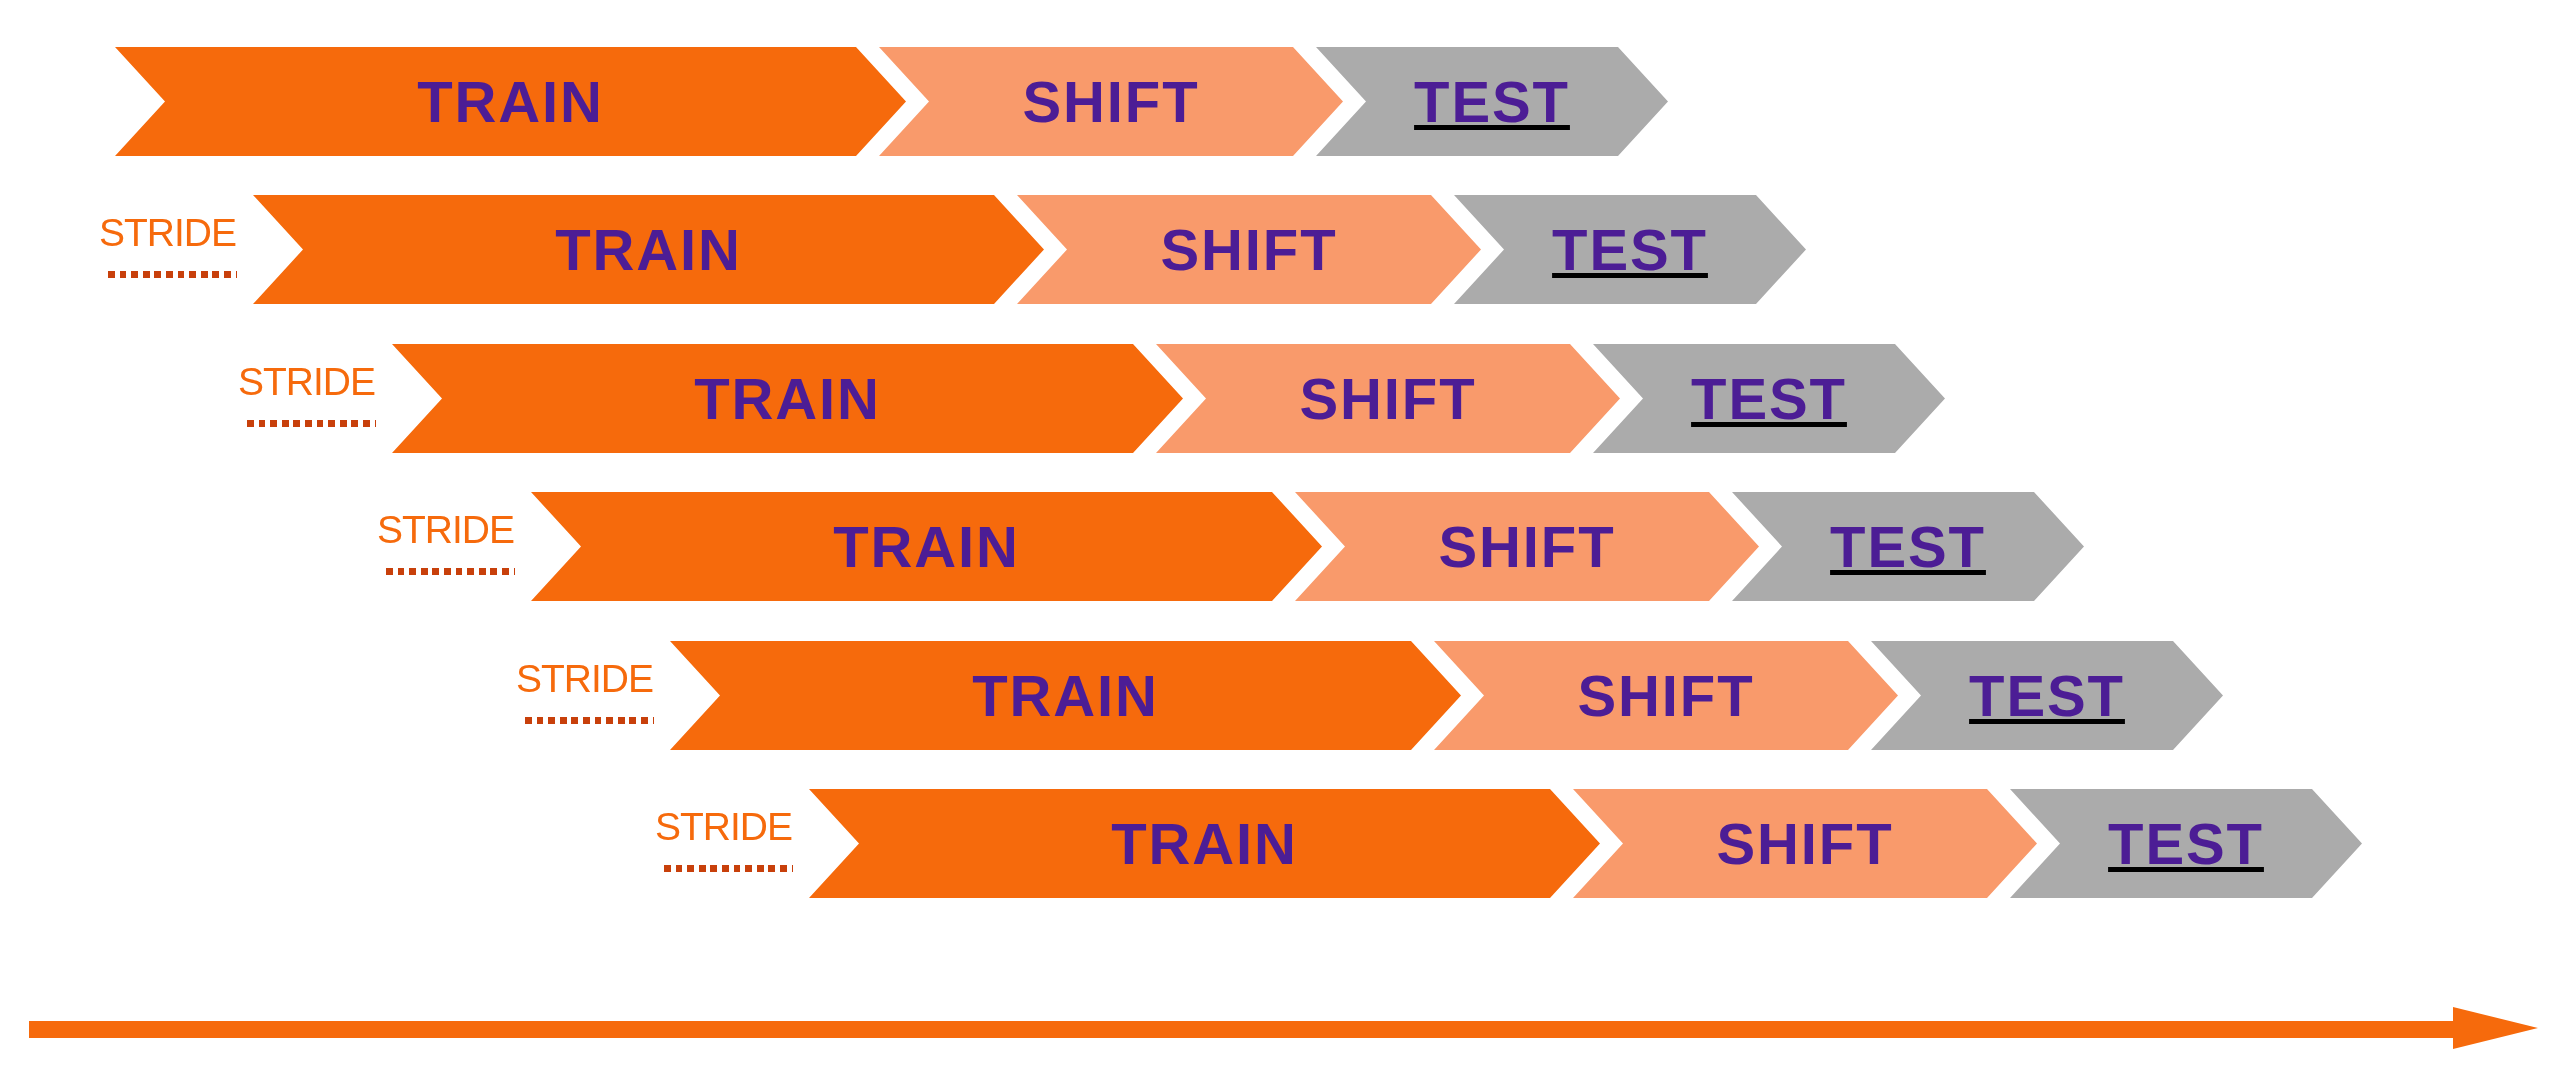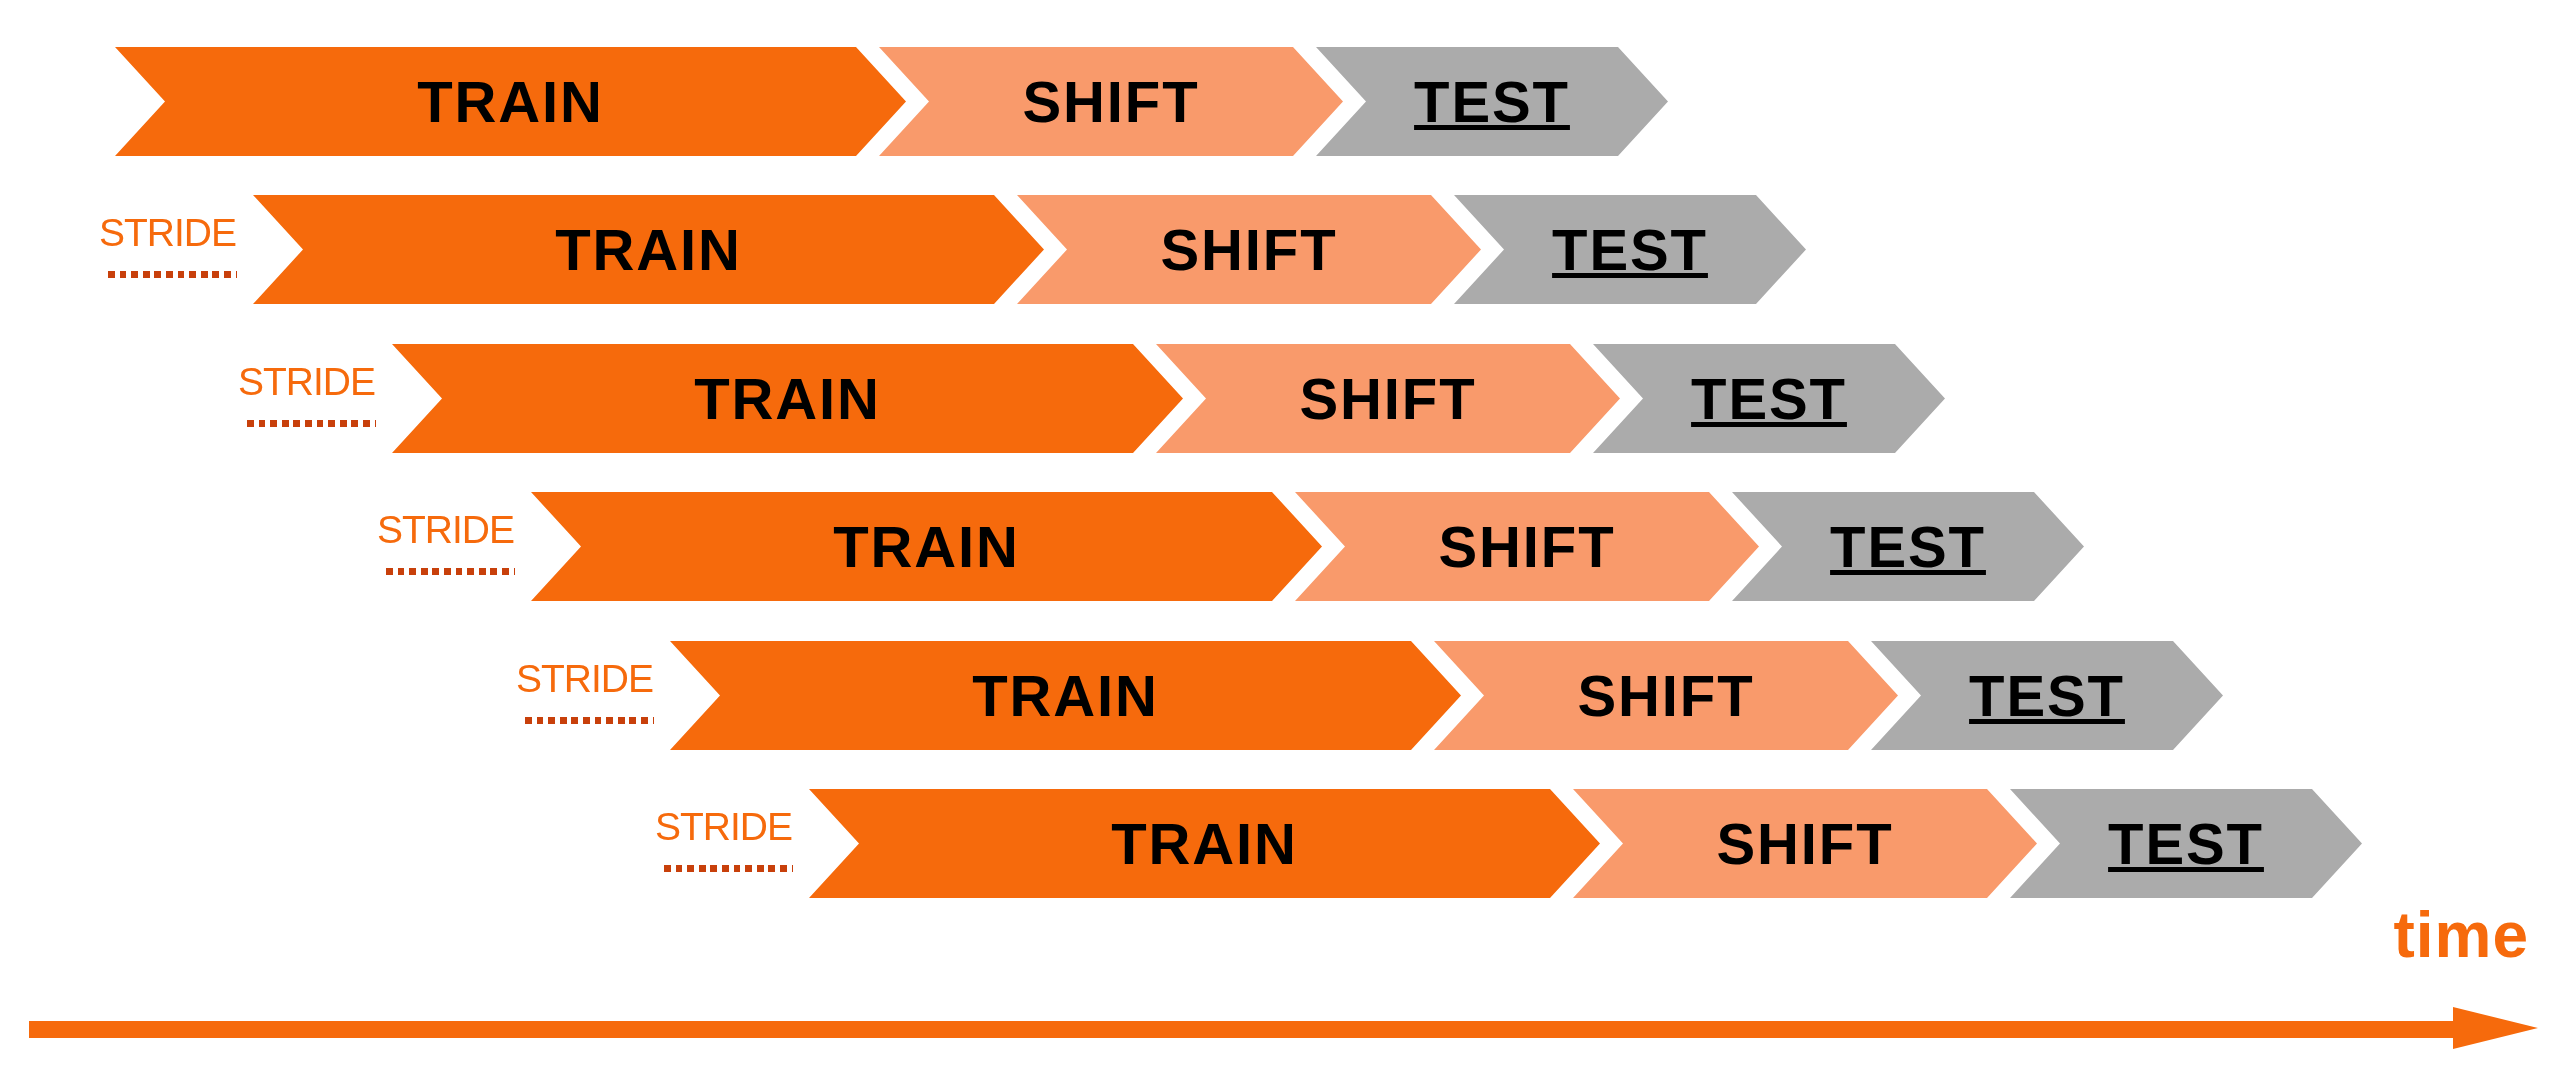--- a/index.html
+++ b/index.html
@@ -25,21 +25,21 @@
     height: 109px;
     display: flex;
     align-items: center;
     justify-content: center;
     clip-path: polygon(0 0, calc(100% - 50px) 0, 100% 50%, calc(100% - 50px) 100%, 0 100%, 50px 50%);
   }
   .seg-train { background: var(--c-train); z-index: 1; }
   .seg-shift { background: var(--c-shift); z-index: 2; }
   .seg-test  { background: var(--c-test);  z-index: 3; text-decoration: underline; }
   .seg-label {
-    color: #000000;
+    color: #4c1d95;
     font-size: 58px;
     font-weight: bold;
     letter-spacing: 1.9px;
     line-height: 1;
     user-select: none;
   }
   .stride-block {
     position: absolute;
     left: -154px;
     top: 9.7px;
@@ -184,15 +184,14 @@
         <div class="seg seg-shift" style="left: 764px; width: 464px;">
           <span class="seg-label">SHIFT</span>
         </div>
         <div class="seg seg-test" style="left: 1201px; width: 352px;">
           <span class="seg-label">TEST</span>
         </div>
       </div>
     </div>
   <div id="time-axis-shaft"></div>
   <div id="time-axis-arrowhead"></div>
-  <div id="time-axis-label">time</div>
 </div>
 
 
 </body></html>

